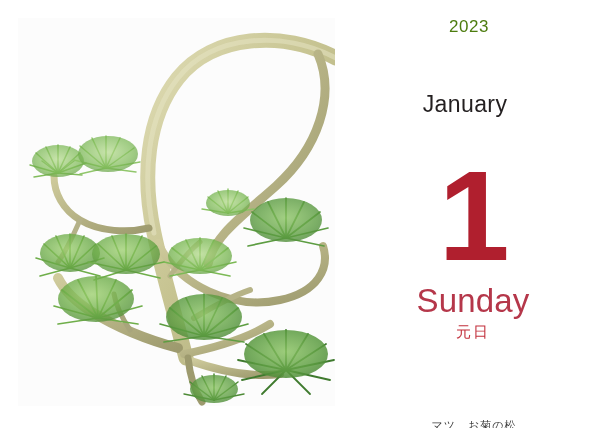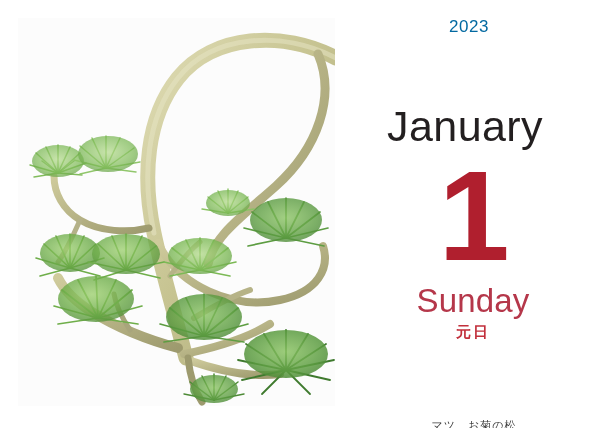--- a/index.html
+++ b/index.html
@@ -45,33 +45,33 @@
   .year {
     position: absolute;
     top: 17px;
     left: 0;
     width: 248px;
     text-align: center;
     padding-right: 14px;
     box-sizing: border-box;
     font-size: 17px;
     letter-spacing: 0.5px;
-    color: #0369a1;
+    color: #4d7c0f;
     font-weight: 400;
   }
 
   .month {
     position: absolute;
-    top: 104px;
+    top: 92px;
     left: 0;
     width: 248px;
     text-align: center;
     padding-right: 22px;
     box-sizing: border-box;
-    font-size: 43px;
+    font-size: 23px;
     letter-spacing: 0.4px;
     color: #231f20;
     font-weight: 400;
     line-height: 1.05;
   }
 
   .daynum {
     position: absolute;
     top: 152px;
     left: 0;
@@ -106,21 +106,21 @@
     top: 324px;
     left: 0;
     width: 248px;
     text-align: center;
     padding-right: 6px;
     box-sizing: border-box;
     font-size: 15px;
     line-height: 1;
     color: #c2303c;
     letter-spacing: 2px;
-    font-weight: 700;
+    font-weight: 400;
   }
 
   .caption {
     position: absolute;
     top: 391px;
     left: 0;
     width: 248px;
     text-align: center;
     padding-right: 4px;
     box-sizing: border-box;

